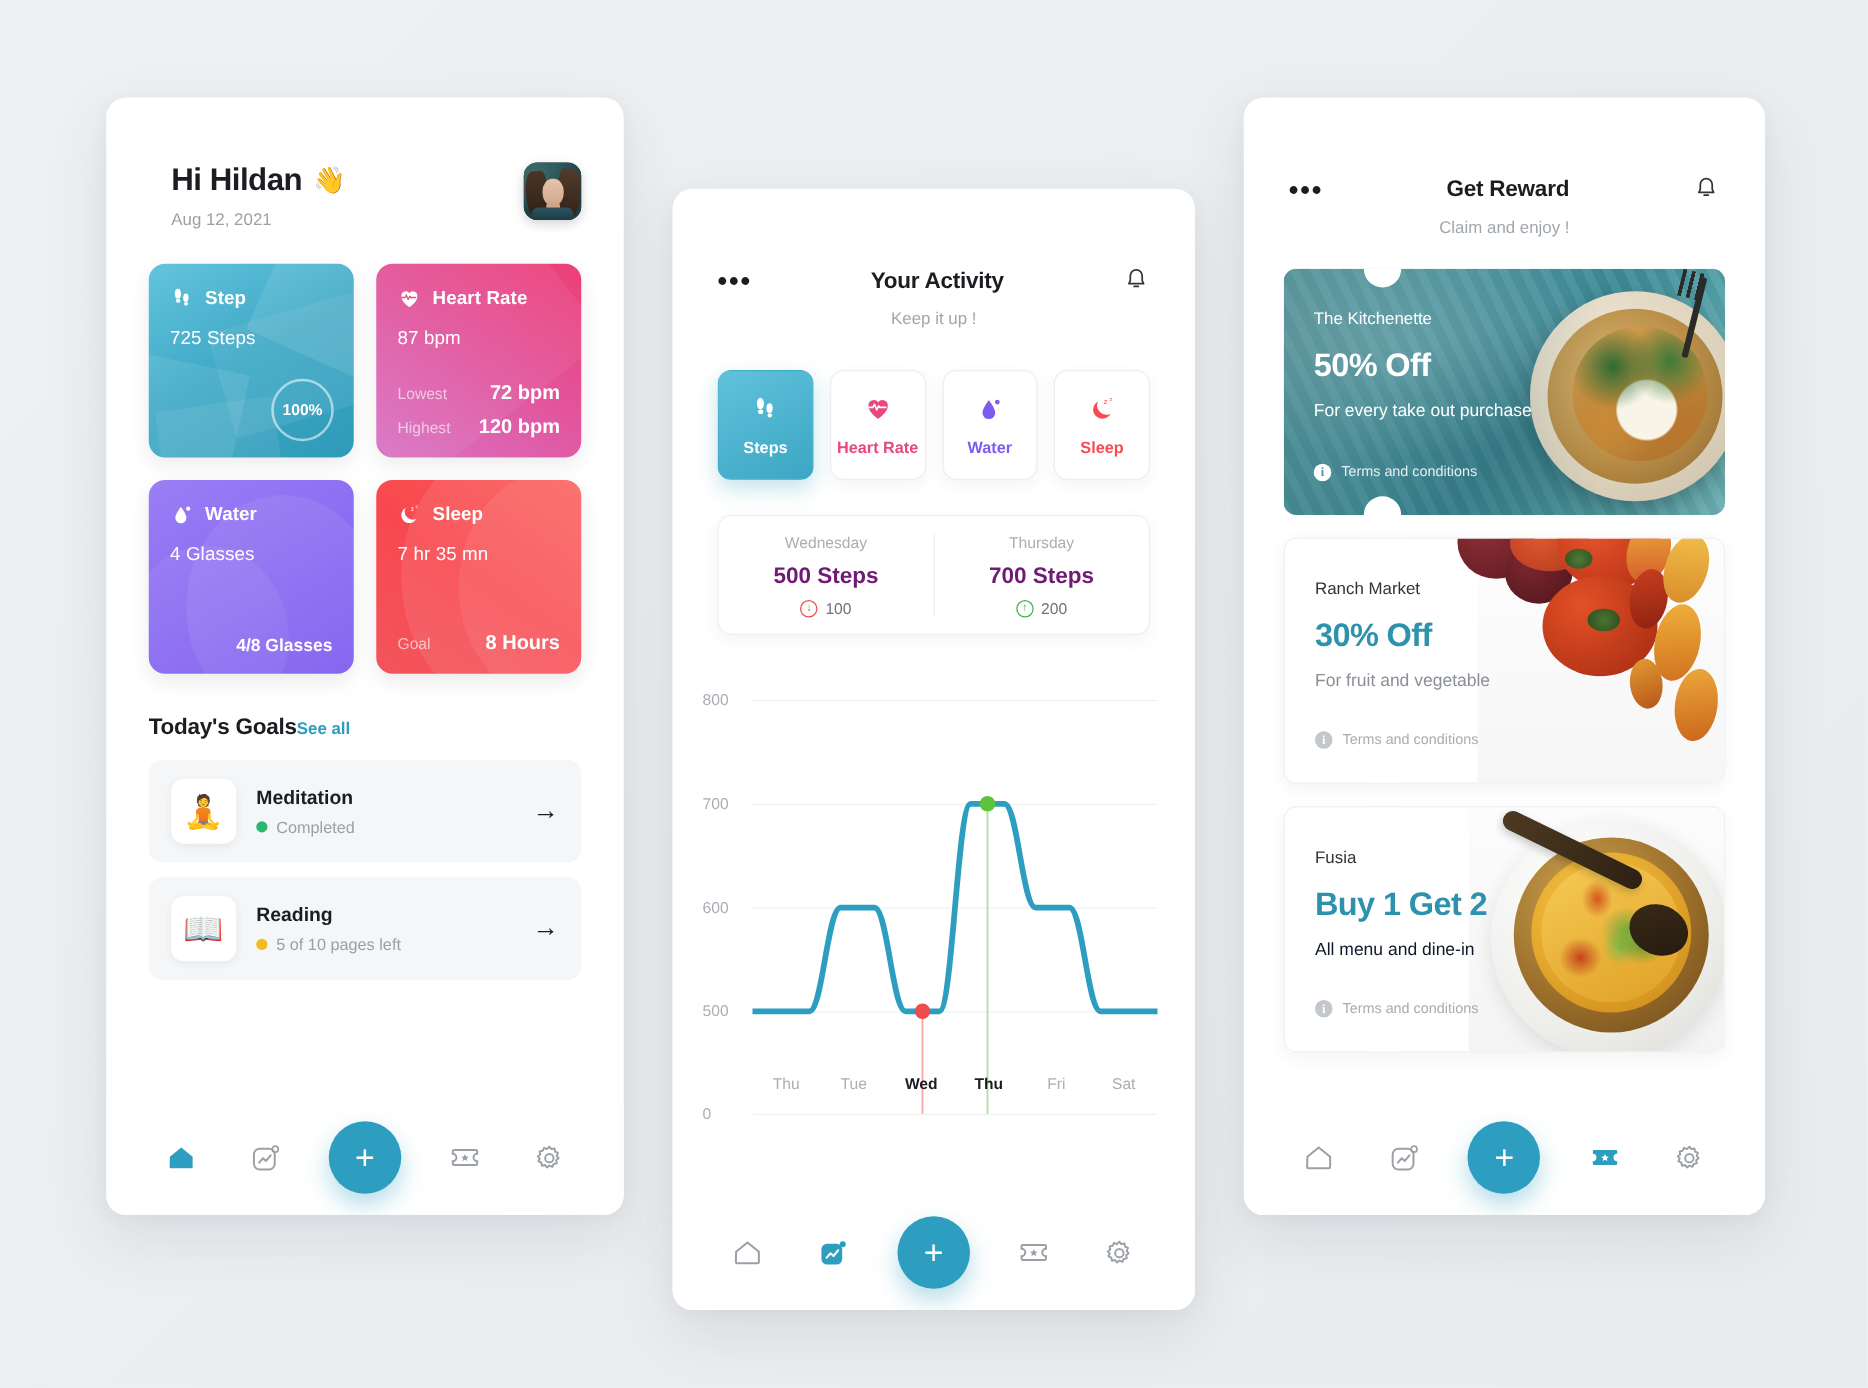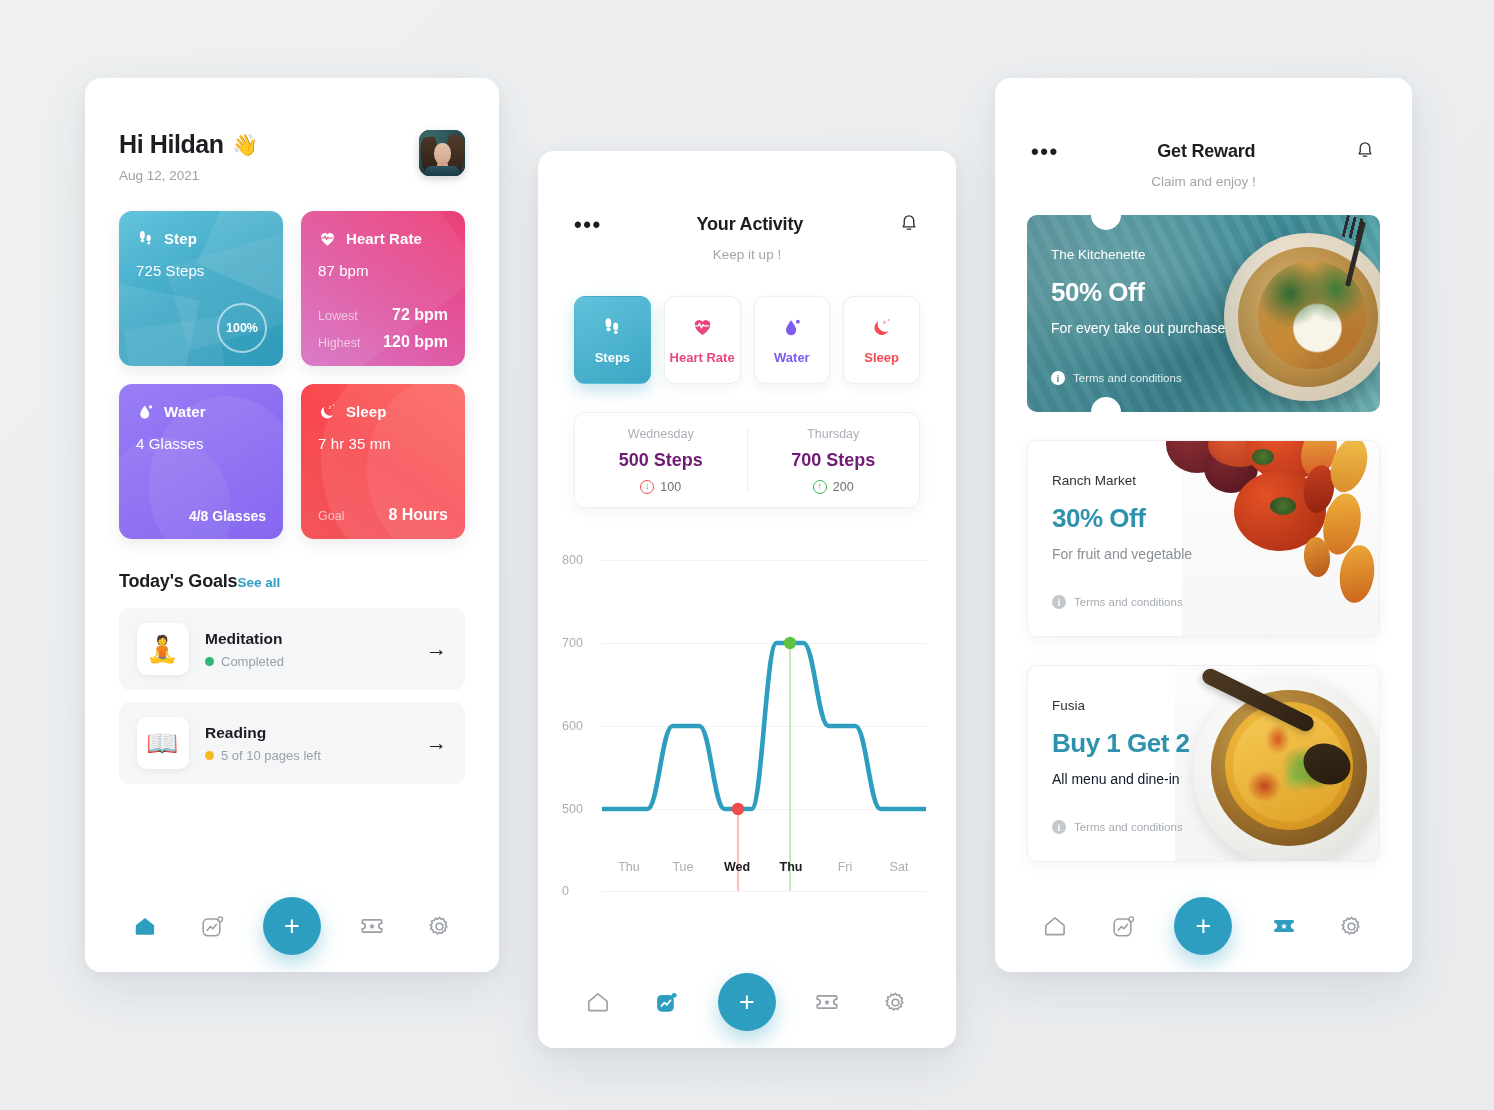--- a/index.html
+++ b/index.html
@@ -16,21 +16,21 @@
   .phone {
     position: absolute; background: #ffffff; border-radius: 16px;
     box-shadow: 0 18px 50px rgba(60,80,100,.10), 0 4px 14px rgba(60,80,100,.05);
     overflow: hidden;
   }
   #phone-left   { left: 85px;  top: 78px;  width: 414px; height: 894px; }
   #phone-center { left: 538px; top: 151px; width: 418px; height: 897px; }
   #phone-right  { left: 995px; top: 78px;  width: 417px; height: 894px; }
 
   
-  .l-head { padding: 52px 34px 0 34px; display: flex; justify-content: space-between; align-items: flex-start; }
+  .l-head { padding: 52px 34px 0 52px; display: flex; justify-content: space-between; align-items: flex-start; }
   .greet { font-size: 25px; font-weight: 700; color: #1b1d21; letter-spacing: -.4px;
            display: flex; align-items: center; gap: 9px; }
   .wave { font-size: 21px; }
   .date { font-size: 13.5px; color: #9aa0a6; margin-top: 9px; }
   .avatar { width: 46px; height: 46px; border-radius: 11px; overflow: hidden; flex: 0 0 auto;
             box-shadow: 0 3px 9px rgba(0,0,0,.18); position: relative; background:#1d3840; }
   .avatar .bg { position:absolute; inset:0;
       background:
         radial-gradient(ellipse at 20% 20%, #3c6b6a 0%, transparent 60%),
         radial-gradient(ellipse at 85% 75%, #204148 0%, transparent 65%),
@@ -128,21 +128,21 @@
   .chart-wrap { position: relative; margin: 32px 16px 0 16px; height: 330px; }
   .ylab { position: absolute; left: 8px; font-size: 12.5px; color: #a9afb5; transform: translateY(-50%); }
   .gline { position: absolute; left: 48px; right: 14px; height: 1px; background: #f0f1f3; }
   .xlabs { position: absolute; left: 48px; right: 14px; bottom: -4px; display: flex; }
   .xlab { flex: 1; text-align: center; font-size: 12.5px; color: #a9afb5; }
   .xlab.on { color: #1b1d21; font-weight: 700; }
 
   
   .r-head { padding: 62px 36px 0 36px; display: flex; align-items: center; justify-content: space-between; }
   .r-sub { text-align: center; font-size: 13.5px; color: #a0a6ac; margin-top: 12px; }
-  .rewards { padding: 26px 32px 0 32px; display: flex; flex-direction: column; gap: 28px; }
+  .rewards { padding: 26px 32px 0 32px; display: flex; flex-direction: column; gap: 18px; }
   .rw { position: relative; height: 197px; border-radius: 10px; overflow: hidden; }
   .rw.plain { background: #fff; border: 1px solid #eef0f2; box-shadow: 0 4px 14px rgba(40,60,80,.055); }
   .rw-txt { position: absolute; left: 24px; top: 32px; z-index: 4; }
   .rw-brand { font-size: 13.5px; }
   .rw-offer { font-size: 26px; font-weight: 700; margin-top: 15px; letter-spacing: -.5px; }
   .rw-desc { font-size: 14px; margin-top: 12px; }
   .rw-tc { position: absolute; left: 24px; bottom: 27px; z-index: 4;
            display: flex; align-items: center; gap: 8px; font-size: 11.5px; }
   .info-i { width: 14px; height: 14px; border-radius: 50%; display: flex;
             align-items: center; justify-content: center; font-size: 10px; font-weight: 700;

